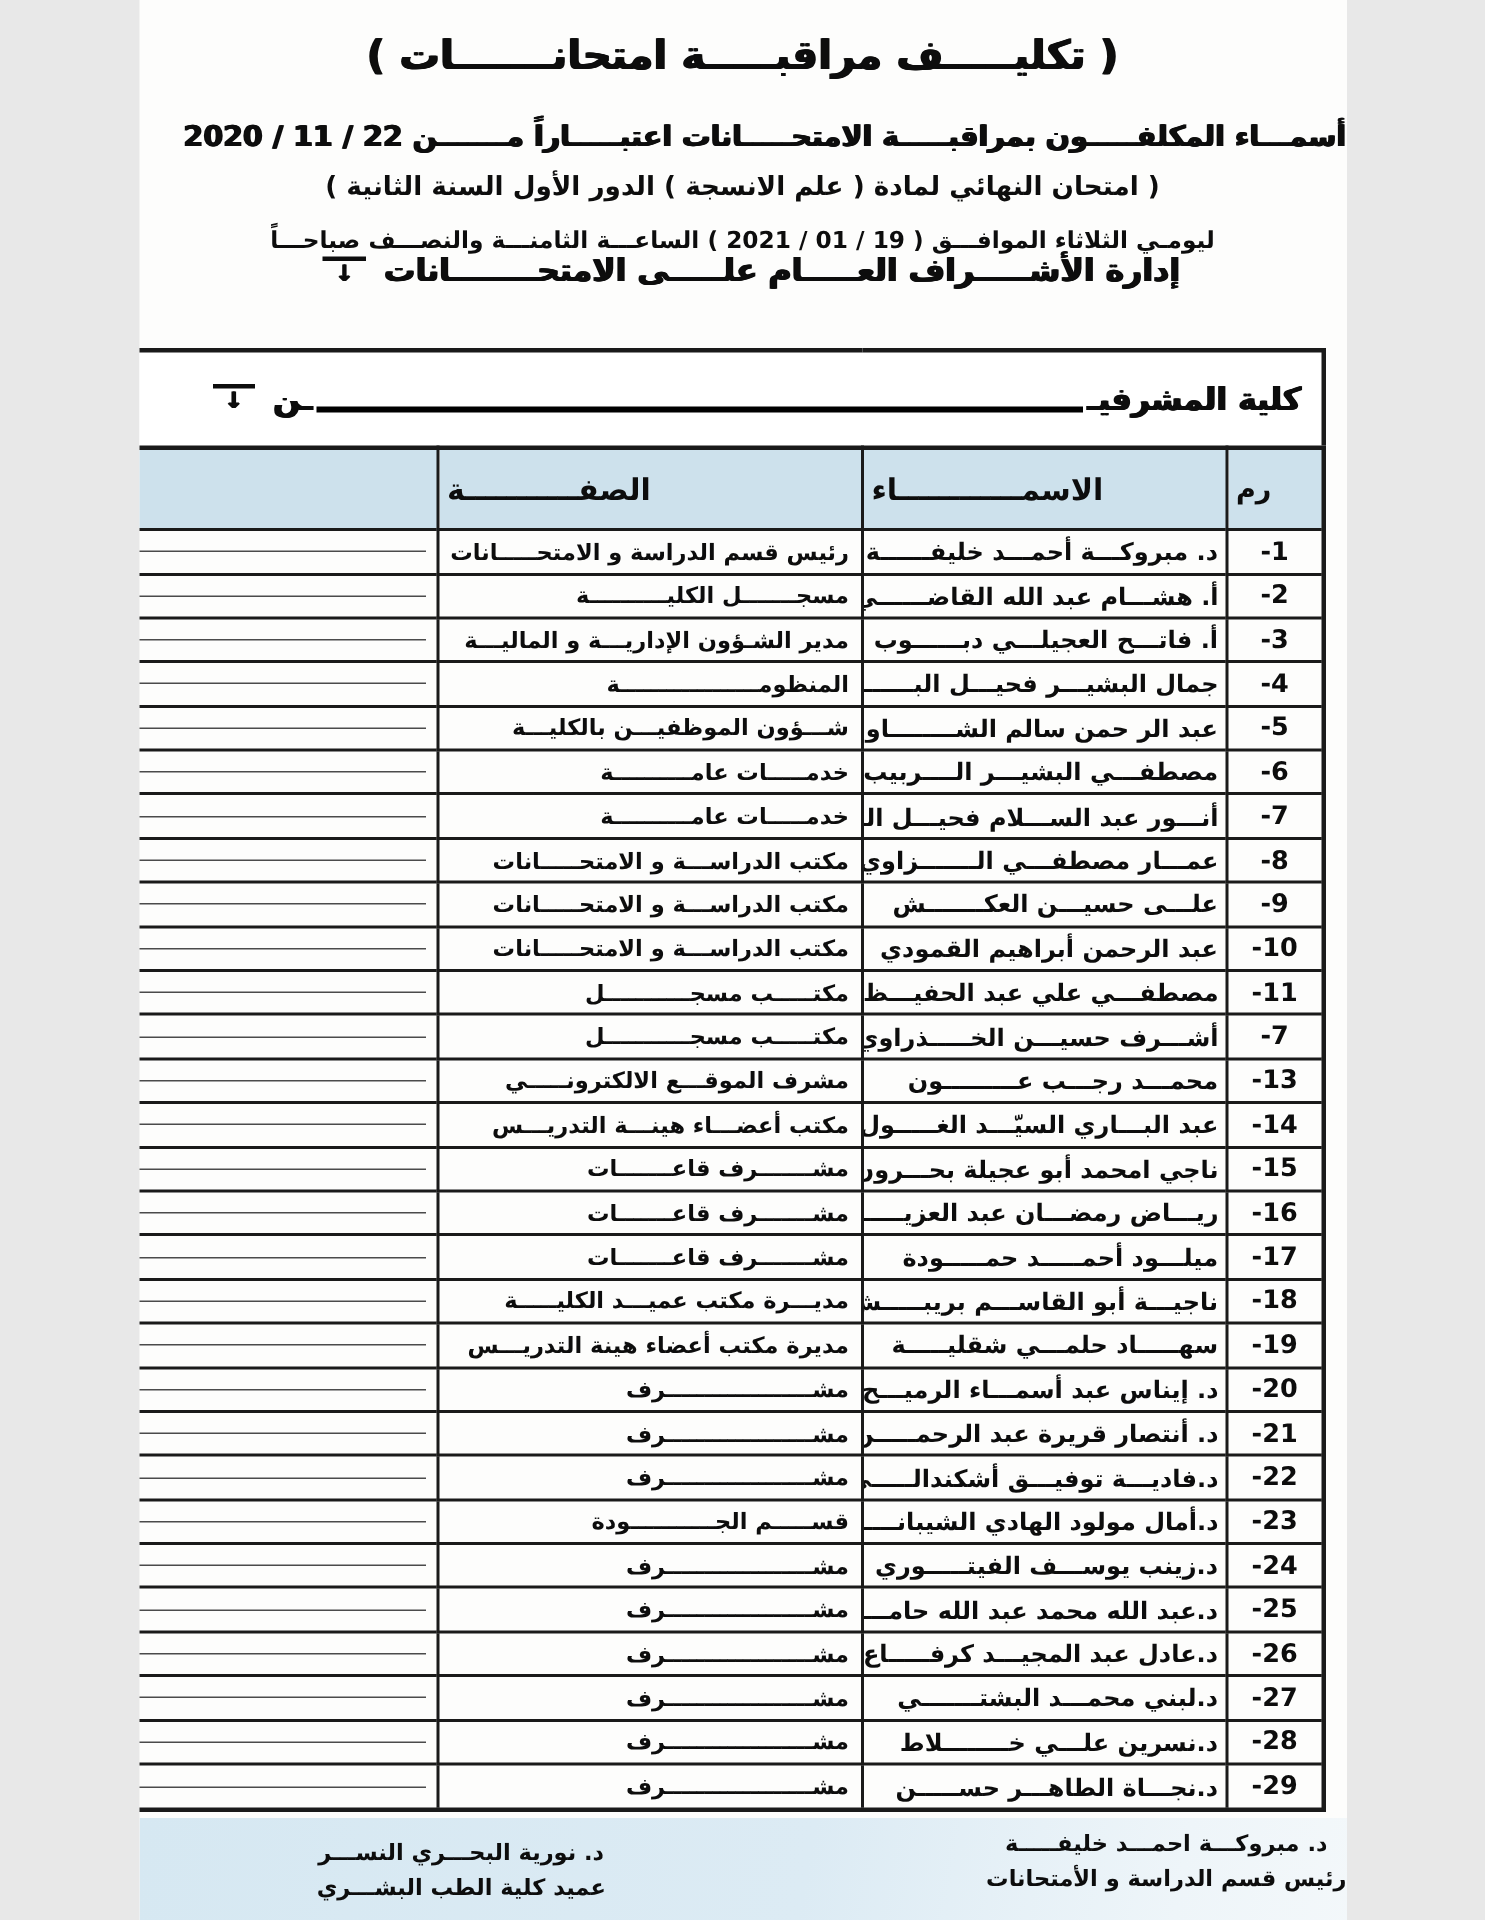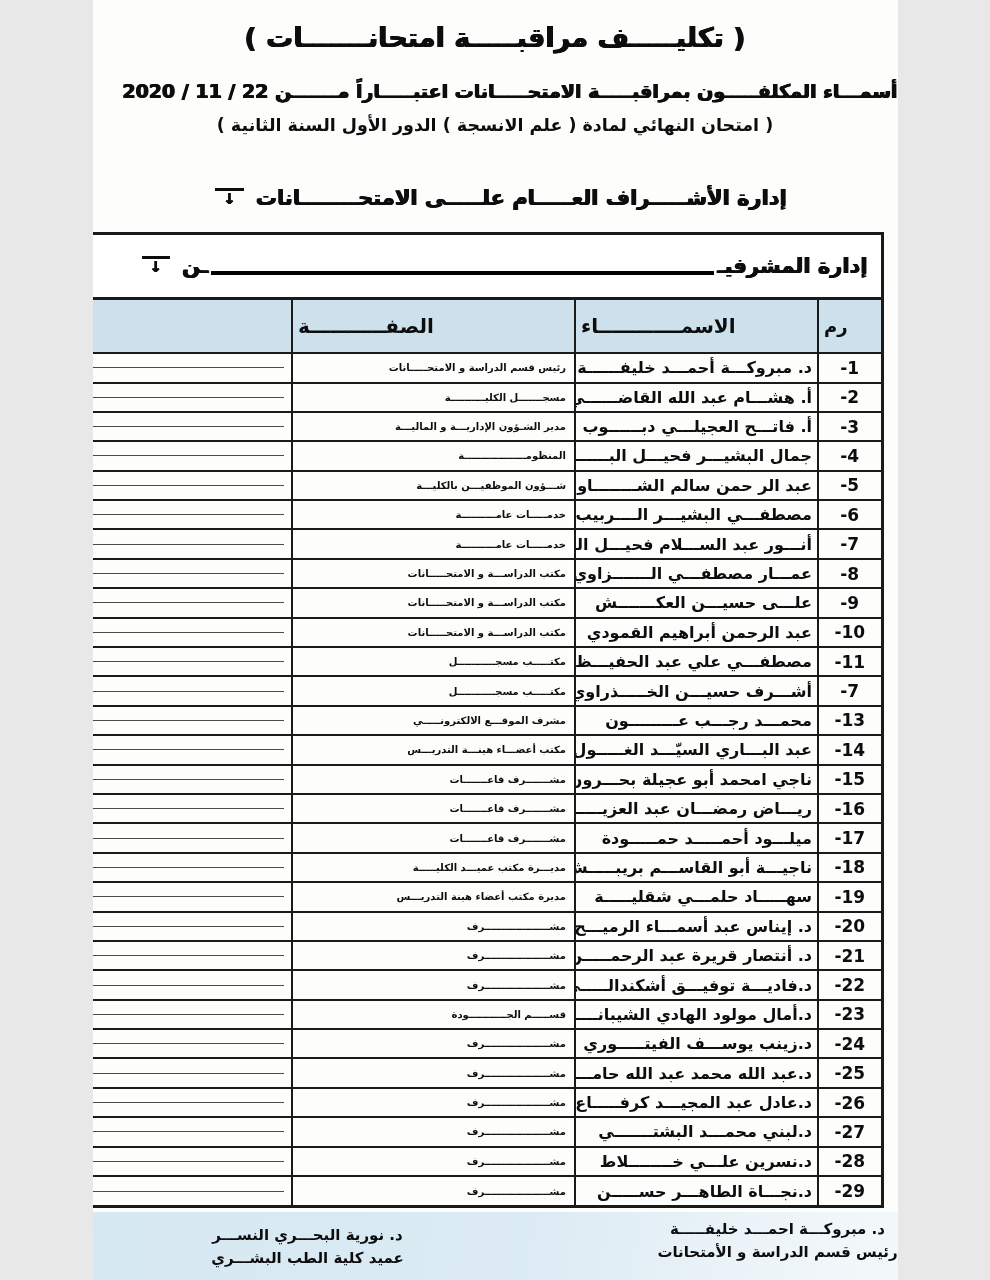--- a/index.html
+++ b/index.html
@@ -8,21 +8,21 @@
     background:var(--paper,#fdfdfc);color:var(--ink,#0d0d0d);
     font-family:"DejaVu Sans",sans-serif;font-weight:700;overflow:hidden;direction:rtl;
   }
   
   .hdr{position:absolute;right:0;left:0;text-align:center;white-space:nowrap;direction:rtl;}
   .heavy{text-shadow:0.6px 0 0 currentColor,-0.6px 0 0 currentColor;}
   #title{top:22px;font-size:27px;}
   #line2{top:80px;font-size:19px;padding-left:30px;}
   #line3{top:115px;font-size:17.5px;}
   #line4{top:151px;font-size:15.5px;}
-  #line5{top:186px;font-size:21px;}
+  #line5{top:168px;font-size:21px;}
   .corner-arrow{
     display:inline-block;border-top:3.5px solid currentColor;
     padding:1px 8px 0 8px;margin:0 12px;line-height:1;
     font-size:0.72em;vertical-align:middle;transform:translateY(-1px);
   }
   
   .doc-table{
     position:absolute;top:232px;right:14px;width:962px;height:976px;
     border-collapse:collapse;table-layout:fixed;direction:rtl;
     border:3px solid var(--table-border,#1a1a1a);
@@ -31,56 +31,57 @@
     border:2px solid var(--table-border,#1a1a1a);
     overflow:hidden;white-space:nowrap;padding:0 5px;vertical-align:middle;
   }
   .banner-row td{height:46px;border-bottom:3px solid var(--table-border,#1a1a1a);background:#fff;}
   .banner-flex{display:flex;align-items:center;direction:rtl;padding:0 8px 0 200px;font-size:21px;}
   .banner-rule{flex:1;height:0;border-top:4px solid #000;margin:14px 3px 0 3px;min-width:40px;}
   .head-row th{height:38px;background:var(--header-bg,#cde1ec);font-size:20px;text-align:left;}
   .head-row th.num{font-size:18px;}
   td.num{font-size:17px;text-align:center;padding:0 2px;}
   td.name{font-size:16px;text-align:right;}
-  td.role{font-size:10px;text-align:right;padding:0 8px;}
+  td.role{font-size:15px;text-align:right;padding:0 8px;}
   td.sig{padding:0;}
   .sig-line{height:0;border-top:1.6px solid #4b4b4b;margin:0 7px;}
   
   .footer-band{
     position:absolute;left:0;top:1212px;width:990px;height:68px;
     background:linear-gradient(100deg,var(--footer-band,#d6e8f2) 0%,#dcebf4 45%,#eef5f9 70%,#fbfcfc 100%);
   }
   .footer-block{position:absolute;text-align:center;font-size:15px;line-height:1.55;white-space:nowrap;}
   .footer-right{top:1218px;left:520px;width:330px;}
   .footer-left{top:1224px;left:65px;width:300px;}
 </style>
 </head>
 <body>
 
 <div class="page">
 
   <div class="hdr heavy" id="title">( تكليـــــف مراقبـــــة امتحانـــــــات )</div>
   <div class="hdr heavy" id="line2">أسمـــاء المكلفـــــون بمراقبـــــة الامتحـــــانات اعتبـــــاراً مـــــــن 22 / 11 / 2020</div>
   <div class="hdr" id="line3">( امتحان النهائي لمادة ( علم الانسجة ) الدور الأول السنة الثانية )</div>
+  <div class="hdr" id="line4">ليومـي الثلاثاء الموافـــق ( 19 / 01 / 2021 ) الساعـــة الثامنـــة والنصـــف صباحـــاً</div>
   <div class="hdr heavy" id="line5">
     <span>إدارة الأشـــــراف العـــــام علـــــى الامتحــــــــانات</span><span class="corner-arrow">↓</span>
   </div>
 
   <table class="doc-table">
     <colgroup>
       <col style="width:64px">
         <col style="width:243px">
         <col style="width:283px">
         <col>
     </colgroup>
     <tbody>
       <tr class="banner-row">
         <td colspan="4">
           <div class="banner-flex heavy">
-            <span>إدارة المشرفيـ</span>
+            <span>كلية المشرفيـ</span>
             <span class="banner-rule"></span>
             <span>ـن</span>
             <span class="corner-arrow">↓</span>
           </div>
         </td>
       </tr>
       <tr class="head-row">
         <th class="num">رم</th>
         <th>الاسمــــــــــــاء</th>
         <th>الصفـــــــــــة</th>

